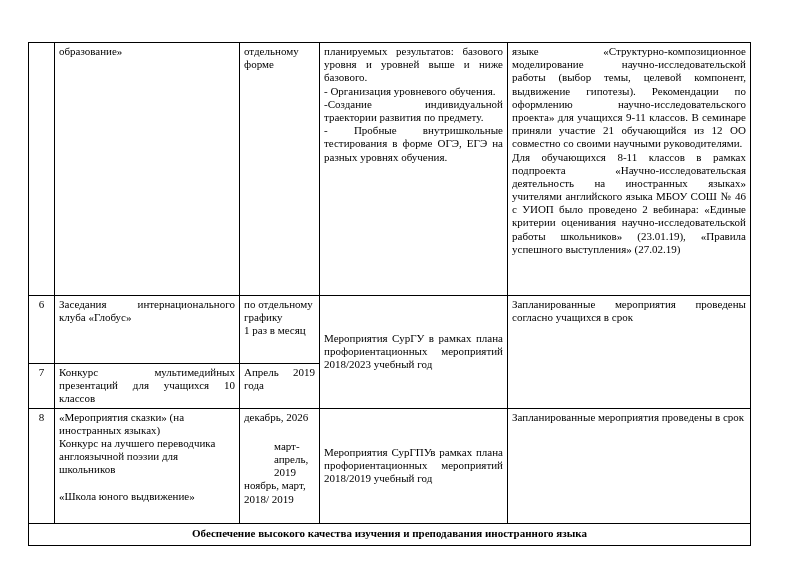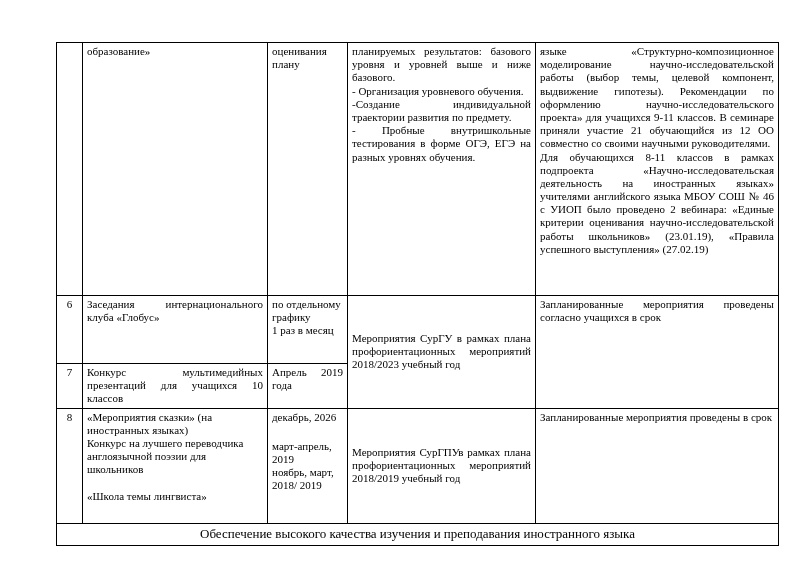--- a/index.html
+++ b/index.html
@@ -10,21 +10,21 @@
     color: #000000;
   }
   .page {
     position: relative;
     width: 800px; height: 566px;
     background: #ffffff;
     overflow: hidden;
   }
   table.report {
     position: absolute;
-    left: 56px; top: 42px;
+    left: 28px; top: 42px;
     width: 722px;
     border-collapse: collapse;
     table-layout: fixed;
   }
   col.c-num   { width: 26px; }
   col.c-name  { width: 185px; }
   col.c-sched { width: 80px; }
   col.c-act   { width: 188px; }
   col.c-res   { width: 243px; }
 
@@ -42,31 +42,31 @@
   tr.r-7     td { height: 40px; }
   tr.r-8     td { height: 115px; }
   tr.r-foot  td { height: 22px; }
 
   td.num { text-align: center; }
   td.just, .just p { text-align: justify; font-family: Liberation Serif, serif; }
   td.middle { vertical-align: middle; }
 
   td p { margin: 0; }
   p.mt-sm { margin-top: 13px; }
-  p.mt-md { margin-top: 16px; }
+  p.mt-md { margin-top: 16px; margin-left: 30px; }
   p.mt-lg { }
 
   td.footer-cell {
     text-align: center;
     vertical-align: middle;
     padding: 2px 4px;
   }
   .footer-title {
-    font-weight: normal;
-    font-size: 13px;
+    font-weight: bold;
+    font-size: 11px;
   }
 </style>
 </head>
 <body>
 
 <div class="page">
   <table class="report">
     <colgroup>
       <col class="c-num">
       <col class="c-name">
@@ -75,21 +75,21 @@
       <col class="c-res">
     </colgroup>
     <tbody>
 
       <tr class="r-cont">
         <td class="num"></td>
         <td>
           <p>образование»</p>
         </td>
         <td>
-          <p>оценивания плану</p>
+          <p>отдельному форме</p>
         </td>
         <td class="just">
           <p>планируемых результатов: базового уровня и уровней выше и ниже базового.</p>
           <p>- Организация уровневого обучения.</p>
           <p>-Создание индивидуальной траектории развития по предмету.</p>
           <p>- Пробные внутришкольные тестирования в форме ОГЭ, ЕГЭ на разных уровнях обучения.</p>
         </td>
         <td class="just">
           <p>языке «Структурно-композиционное моделирование научно-исследовательской работы (выбор темы, целевой компонент, выдвижение гипотезы). Рекомендации по оформлению научно-исследовательского проекта» для учащихся 9-11 классов. В семинаре приняли участие 21 обучающийся из 12 ОО совместно со своими научными руководителями.</p>
           <p>Для обучающихся 8-11 классов в рамках подпроекта «Научно-исследовательская деятельность на иностранных языках» учителями английского языка МБОУ СОШ № 46 с УИОП было проведено 2 вебинара: «Единые критерии оценивания научно-исследовательской работы школьников» (23.01.19), «Правила успешного выступления» (27.02.19)</p>
@@ -121,21 +121,21 @@
         <td class="just">
           <p>Апрель 2019 года</p>
         </td>
       </tr>
 
       <tr class="r-8">
         <td class="num">8</td>
         <td>
           <p>«Мероприятия сказки» (на иностранных языках)</p>
           <p>Конкурс на лучшего переводчика англоязычной поэзии для школьников</p>
-          <p class="mt-sm">«Школа темы лингвиста»</p>
+          <p class="mt-sm">«Школа юного выдвижение»</p>
         </td>
         <td>
           <p>декабрь, 2026</p>
           <p class="mt-md">март-апрель, 2019</p>
           <p class="mt-lg">ноябрь, март, 2018/ 2019</p>
         </td>
         <td class="just middle">
           <p>Мероприятия СурГПУв рамках плана профориентационных мероприятий 2018/2019 учебный год</p>
         </td>
         <td class="just">

